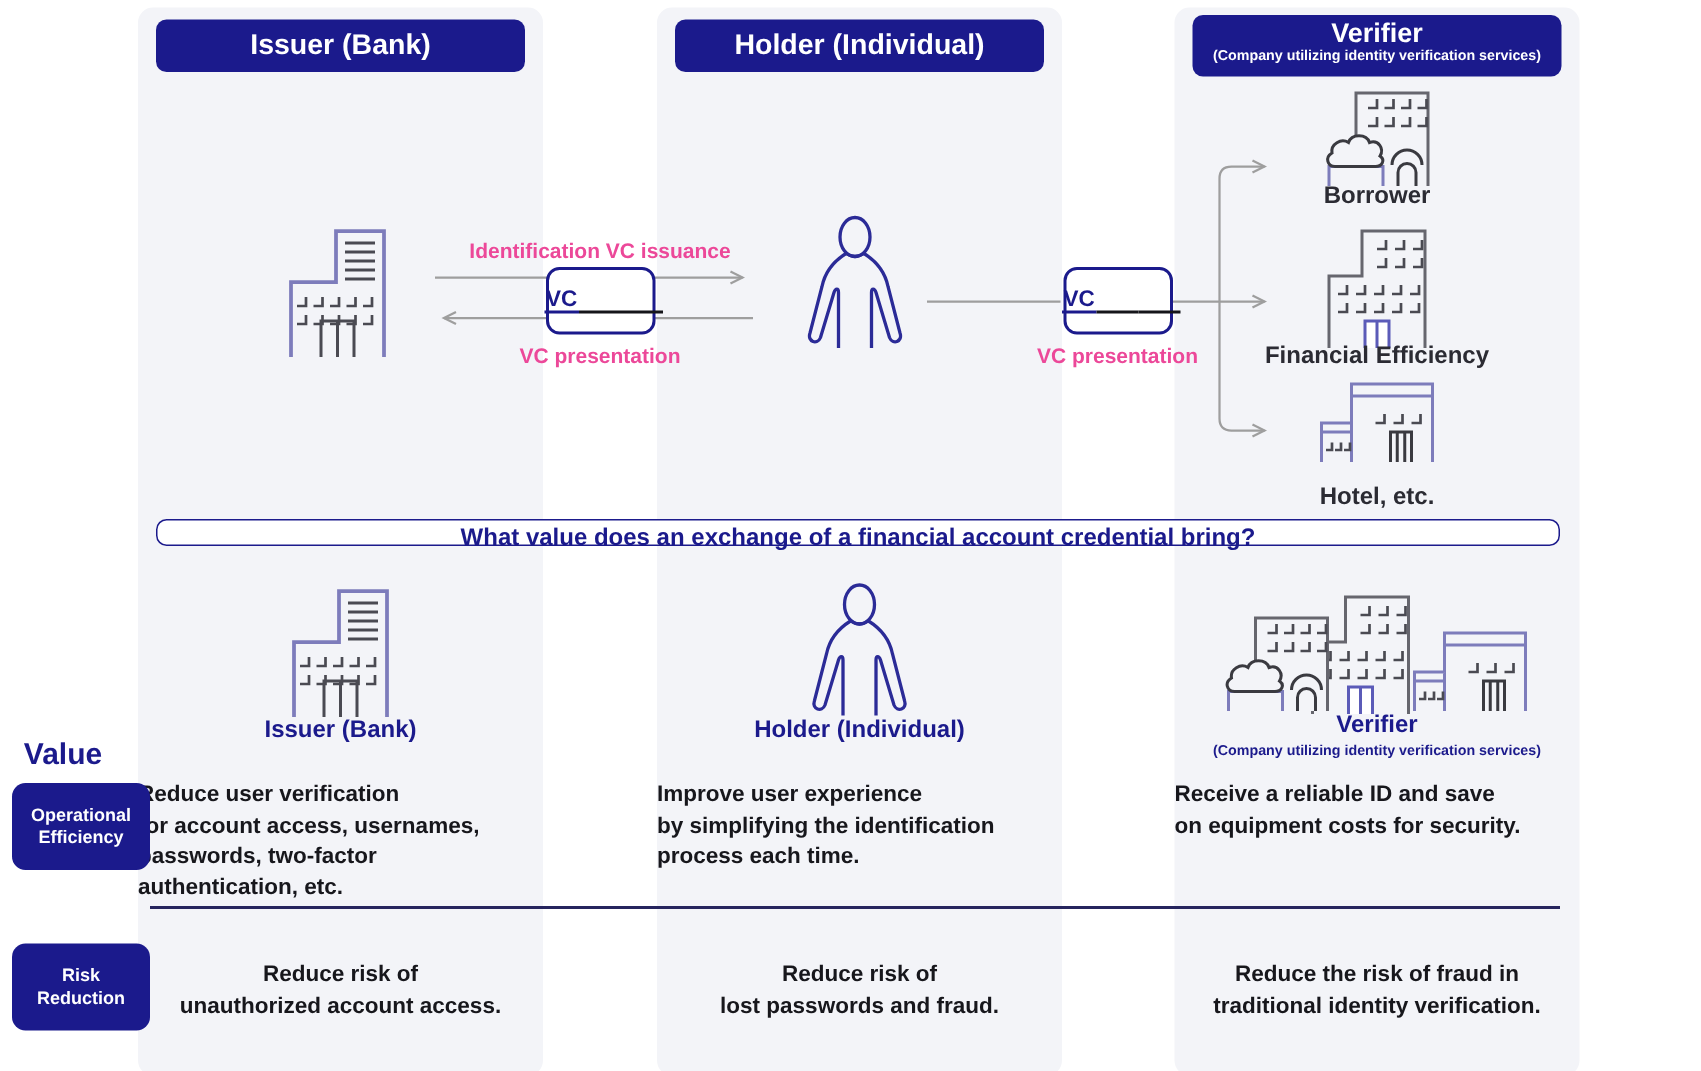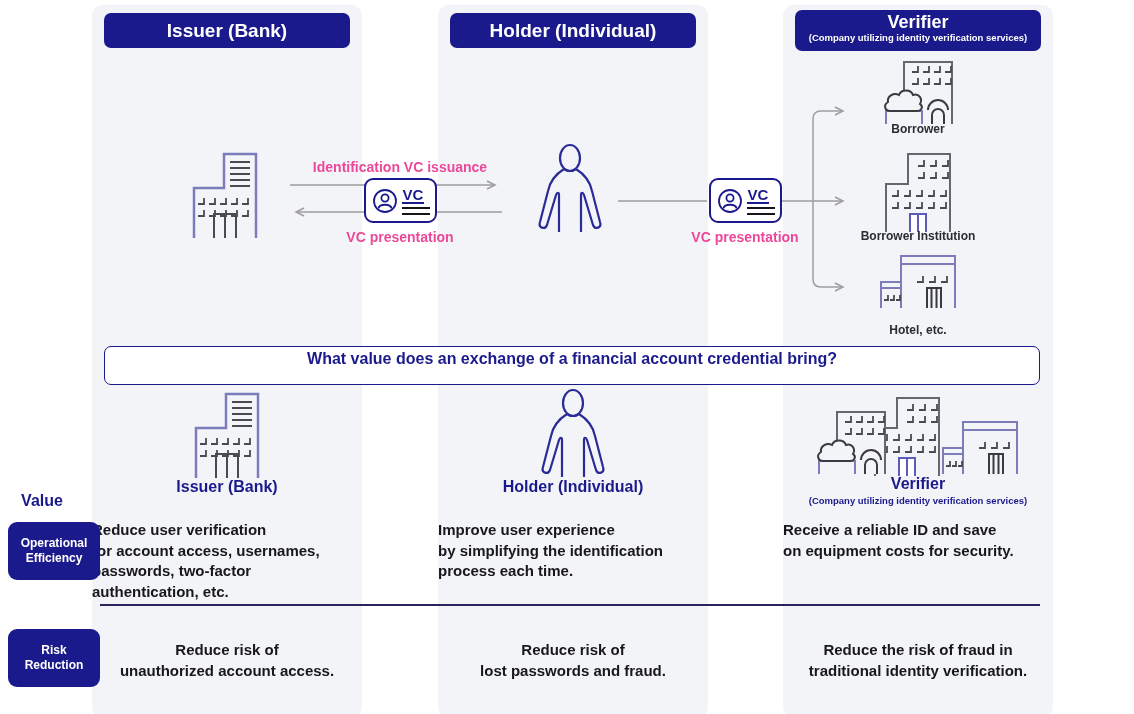--- a/index.html
+++ b/index.html
@@ -16,41 +16,41 @@
   .pill{position:absolute;left:12px;width:246px;background:#1b1a8c;border-radius:7px;color:#ffffff;
         text-align:center;font-weight:bold;box-sizing:border-box;}
   .pill.single{top:8px;height:35px;line-height:35px;font-size:19px;}
   .pill.double{top:5px;height:41px;padding-top:2px;}
   .pill-main{display:block;font-size:18px;line-height:20px;}
   .pill-sub{display:block;font-size:9.5px;line-height:11px;}
 
   
   .flow-label{position:absolute;transform:translateX(-50%);font-weight:bold;font-size:14px;
               color:#ec4899;white-space:nowrap;}
-  .target-label{position:absolute;transform:translateX(-50%);font-weight:bold;font-size:12px;
+  .target-label{position:absolute;transform:translateX(-50%);font-weight:bold;font-size:16px;
                 color:#2b2b33;white-space:nowrap;}
 
   .abs{position:absolute;}
 
   
   .vc-card{position:absolute;width:73px;height:45px;background:#ffffff;border:2px solid #1b1a8c;
            border-radius:9px;box-sizing:border-box;display:flex;align-items:center;justify-content:center;gap:4px;}
-  .vc-right{display:flex;flex-direction:column;align-items:flex-start;}
+  .vc-right{display:flex;flex-direction:row;align-items:flex-end;}
   .vc-text{font-size:15px;font-weight:bold;color:#1b1a8c;border-bottom:2.5px solid #1b1a8c;
            padding:0 1px 0 1px;line-height:15px;}
   .vc-line{width:28px;height:2px;background:#15151a;margin-top:3.5px;}
 
   
-  .banner{position:absolute;left:104px;top:346px;width:936px;height:39px;background:#ffffff;
+  .banner{position:absolute;left:104px;top:346px;width:936px;height:18px;background:#ffffff;
           border:1.5px solid #1b1a8c;border-radius:7px;box-sizing:border-box;text-align:center;
           line-height:24px;font-weight:bold;font-size:16px;color:#1b1a8c;}
 
   
   .value-title{position:absolute;left:12px;top:492px;width:60px;text-align:center;
-               font-size:16px;font-weight:bold;color:#1b1a8c;}
+               font-size:20px;font-weight:bold;color:#1b1a8c;}
   .rail-box{position:absolute;left:8px;width:92px;height:58px;background:#1b1a8c;border-radius:9px;
             color:#ffffff;font-weight:bold;font-size:12px;text-align:center;display:flex;
             align-items:center;justify-content:center;white-space:pre-line;line-height:15px;}
   #rail-op{top:522px;}
   #rail-risk{top:629px;}
 
   
   .col-name{position:absolute;top:473px;left:0;width:100%;text-align:center;font-size:16px;
             font-weight:bold;color:#1b1a8c;}
   .col-name.vname{top:470px;}
@@ -229,21 +229,21 @@
       <span class="vc-line"></span>
       <span class="vc-line"></span>
     </div>
   </div>
 
   <div class="flow-label" style="left:400px;top:159px;">Identification VC issuance</div>
   <div class="flow-label" style="left:400px;top:229px;">VC presentation</div>
   <div class="flow-label" style="left:745px;top:229px;">VC presentation</div>
 
   <div class="target-label" style="left:918px;top:122px;">Borrower</div>
-  <div class="target-label" style="left:918px;top:229px;">Borrower Institution</div>
+  <div class="target-label" style="left:918px;top:229px;">Financial Efficiency</div>
   <div class="target-label" style="left:918px;top:323px;">Hotel, etc.</div>
 
   <div class="banner">What value does an exchange of a financial account credential bring?</div>
 
   <div class="value-title">Value</div>
   <div class="rail-box" id="rail-op">Operational
 Efficiency</div>
   <div class="rail-box" id="rail-risk">Risk
 Reduction</div>
 

